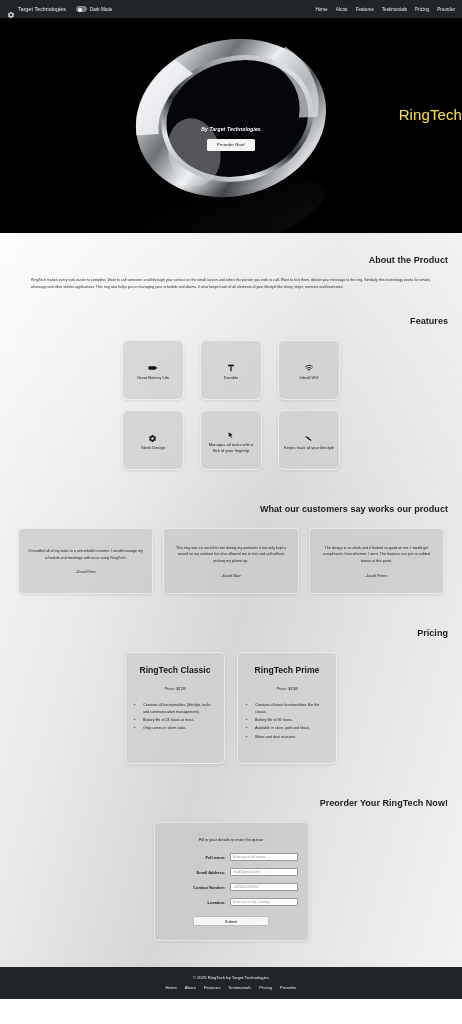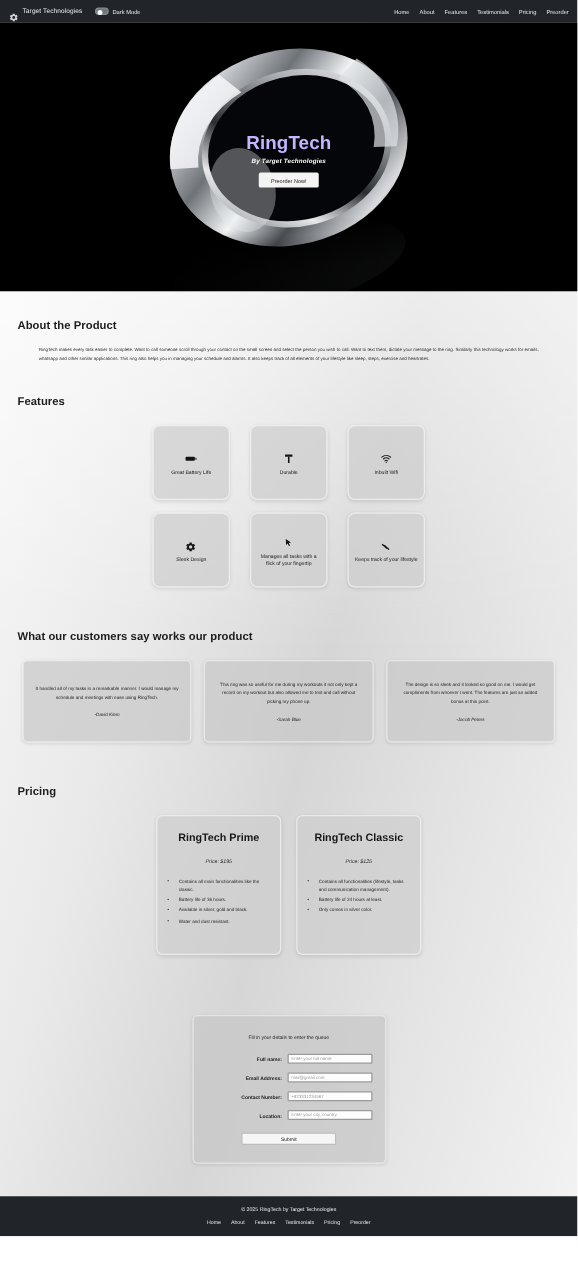--- a/index.html
+++ b/index.html
@@ -46,22 +46,22 @@
     background: #000;
     overflow: hidden;
     display: flex; align-items: center; justify-content: center;
   }
   .ring-art { position: absolute; inset: 0; }
   .hero-inner {
     position: relative; z-index: 3; text-align: center;
     margin-top: 6px; width: 100%;
   }
   .hero-title {
-    font-size: 15px; color: #c4b5fd; font-weight: 700;
-    letter-spacing: .1px; line-height: 1.1;
+    font-size: 15px; color: #fde047; font-weight: 400;
+    letter-spacing: .1px; line-height: 1.1; text-align: right;
   }
   .hero-sub {
     font-size: 5px; color: #fff; font-weight: bold; font-style: italic;
     margin-top: 3px; letter-spacing: .15px;
   }
   .hero-tag {
     font-size: 7.6px; color: #fff; margin-top: 3px; letter-spacing: .05px;
   }
   .hero-btn {
     display: inline-block; margin-top: 6px;
@@ -71,21 +71,21 @@
   }
 
   
   .page-body {
     background:
       linear-gradient(180deg, rgba(255,255,255,.55), rgba(255,255,255,0) 40%),
       linear-gradient(105deg, #f7f7f7 0%, #e9e9e9 28%, #d6d6d6 52%, #e4e4e4 74%, #f2f2f2 100%);
   }
   .section { padding: 0 14px; }
   .sec-title {
-    text-align: left; font-size: 9px; color: #1c1c1c;
+    text-align: right; font-size: 9px; color: #1c1c1c;
     font-weight: bold; letter-spacing: .05px;
   }
   .about { padding-top: 22px; }
   .about-text {
     font-size: 3.6px; color: #2a2a2a; line-height: 1.85;
     text-align: justify; margin-top: 12px; padding: 0 17px;
   }
 
   
   .features { padding-top: 26px; }
@@ -366,42 +366,43 @@
         <p class="testi-quote">The design is so sleek and it looked so good on me. I would get compliments from whoever I went. The features are just an added bonus at this point.</p>
         <p class="testi-author">-Jacob Peters</p>
       </div>
     </div>
   </section>
 
   <section class="section pricing">
     <h2 class="sec-title">Pricing</h2>
     <div class="price-grid">
       <div class="price-card">
+        <div class="price-name">RingTech Classic</div>
+        <div class="price-amount">Price: $125</div>
+        <ul class="price-list">
+          <li>Contains all functionalities (lifestyle, tasks and communication management).</li>
+          <li>Battery life of 24 hours at least.</li>
+          <li>Only comes in silver color.</li>
+        </ul>
+      </div>
+      <div class="price-card">
         <div class="price-name">RingTech Prime</div>
         <div class="price-amount">Price: $195</div>
         <ul class="price-list">
           <li>Contains all main functionalities like the classic.</li>
           <li>Battery life of 36 hours.</li>
           <li>Available in silver, gold and black.</li>
           <li>Water and dust resistant.</li>
         </ul>
       </div>
-      <div class="price-card">
-        <div class="price-name">RingTech Classic</div>
-        <div class="price-amount">Price: $125</div>
-        <ul class="price-list">
-          <li>Contains all functionalities (lifestyle, tasks and communication management).</li>
-          <li>Battery life of 24 hours at least.</li>
-          <li>Only comes in silver color.</li>
-        </ul>
-      </div>
     </div>
   </section>
 
   <section class="section preorder">
+    <h2 class="sec-title">Preorder Your RingTech Now!</h2>
     <form class="form-card">
       <div class="form-lead">Fill in your details to enter the queue</div>
 
       <div class="form-row">
         <label class="form-label">Full name:</label>
         <input type="text" placeholder="Enter your full name" style="">
       </div>
       <div class="form-row">
         <label class="form-label">Email Address:</label>
         <input type="text" placeholder="mail@gmail.com" style="">

